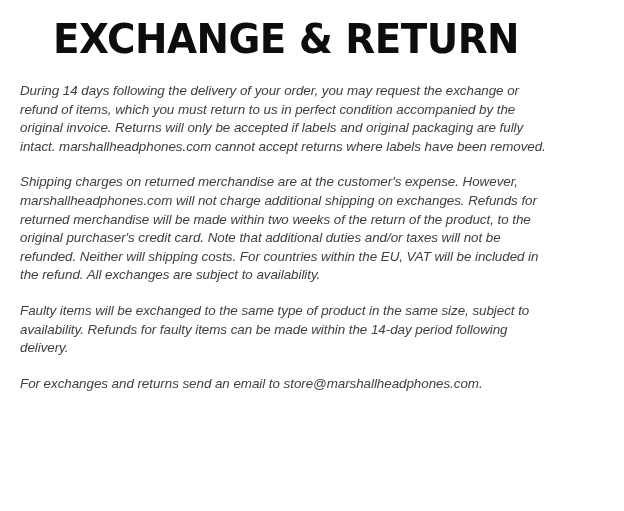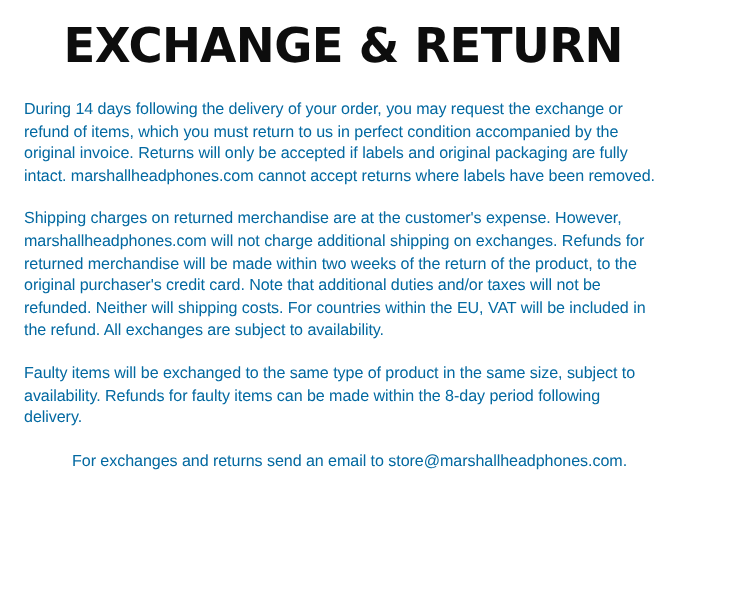--- a/index.html
+++ b/index.html
@@ -33,32 +33,32 @@
     transform-origin: center;
   }
   .body-copy {
     padding: 0 2px;
   }
   .para {
     font-size: 13.4px;
     line-height: 18.6px;
     text-align: left;
     margin: 0 0 17px 0;
-    color: #0369a1;
+    color: #404040;
     letter-spacing: -0.05px;
+    font-style: italic;
   }
   .para:last-child {
     margin-bottom: 0;
-    margin-left: 40px;
   }
 </style>
 </head>
 <body>
 
 <div class="page">
   <h1 class="page-title">EXCHANGE &amp; RETURN</h1>
   <div class="body-copy">
     <p class="para">During 14 days following the delivery of your order, you may request the exchange or refund of items, which you must return to us in perfect condition accompanied by the original invoice. Returns will only be accepted if labels and original packaging are fully intact. marshallheadphones.com cannot accept returns where labels have been removed.</p>
     <p class="para">Shipping charges on returned merchandise are at the customer's expense. However, marshallheadphones.com will not charge additional shipping on exchanges. Refunds for returned merchandise will be made within two weeks of the return of the product, to the original purchaser's credit card. Note that additional duties and/or taxes will not be refunded. Neither will shipping costs. For countries within the EU, VAT will be included in the refund. All exchanges are subject to availability.</p>
-    <p class="para">Faulty items will be exchanged to the same type of product in the same size, subject to availability. Refunds for faulty items can be made within the 8-day period following delivery.</p>
+    <p class="para">Faulty items will be exchanged to the same type of product in the same size, subject to availability. Refunds for faulty items can be made within the 14-day period following delivery.</p>
     <p class="para">For exchanges and returns send an email to store@marshallheadphones.com.</p>
   </div>
 </div>
 
 </body></html>

